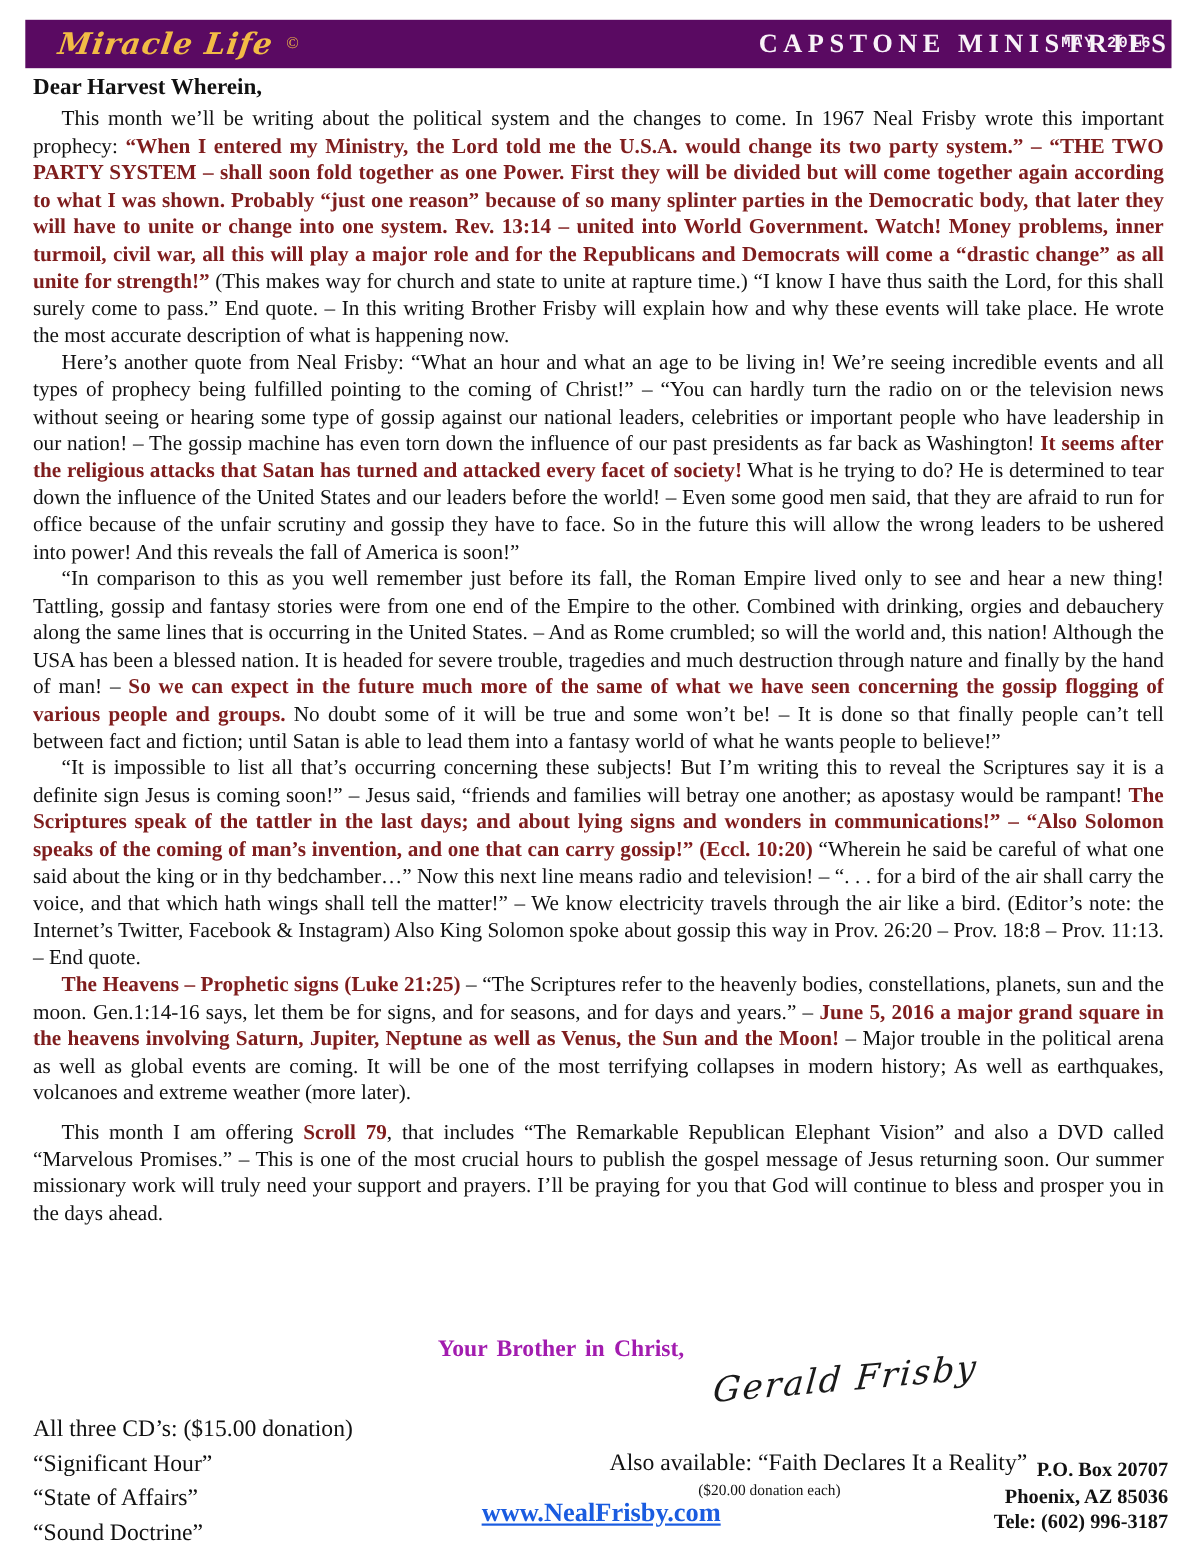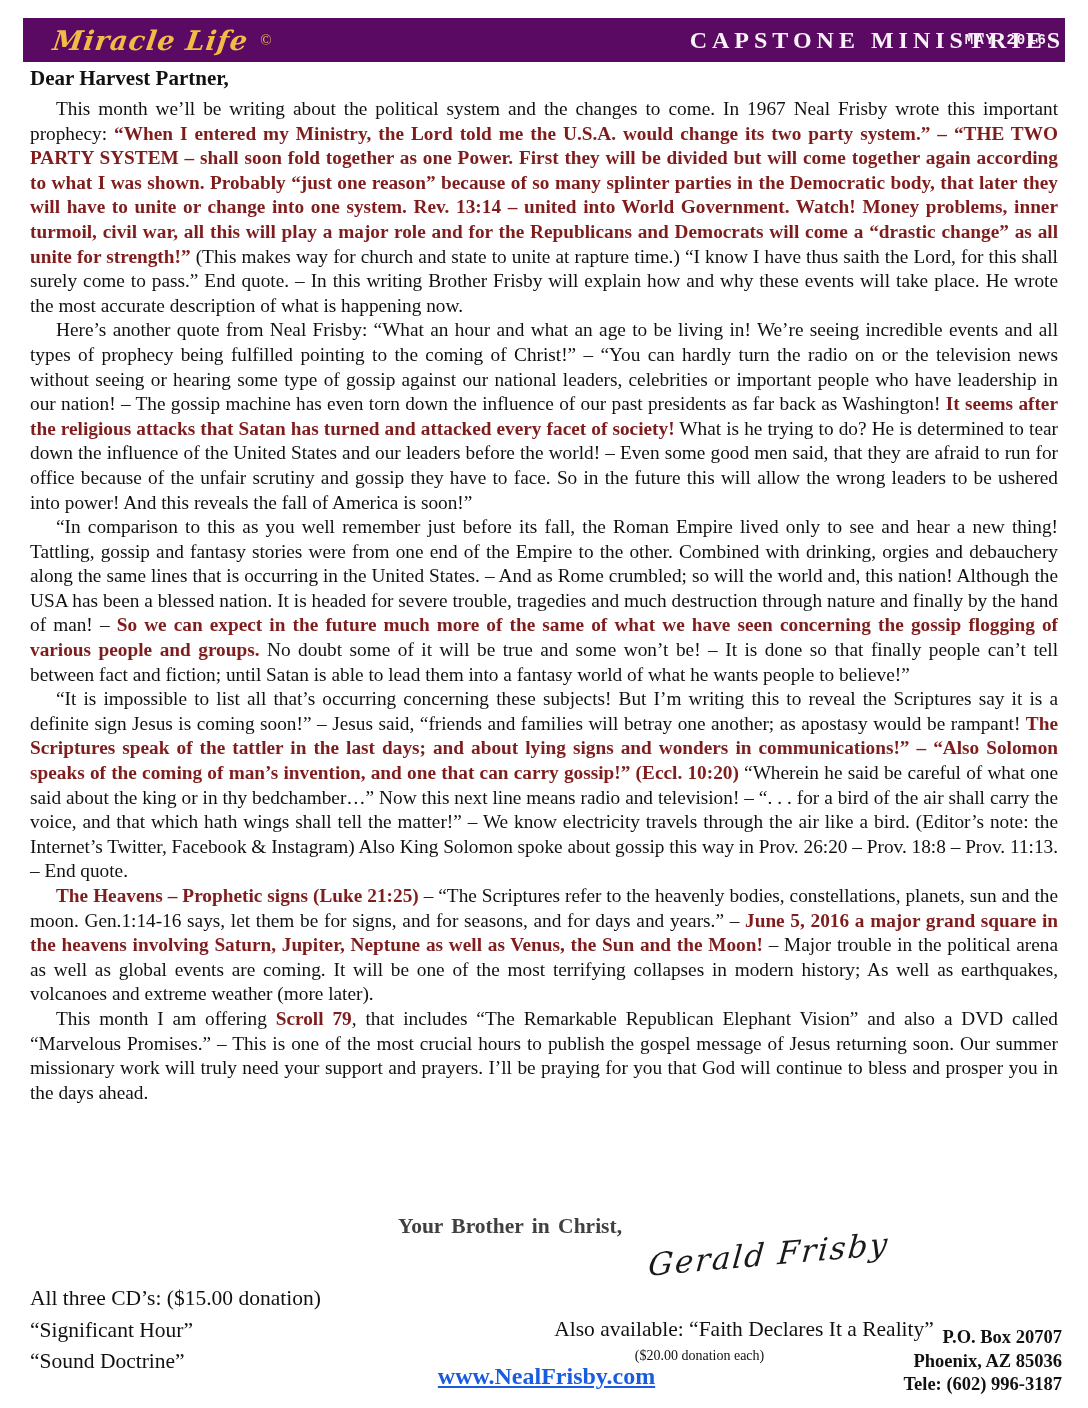--- a/index.html
+++ b/index.html
@@ -38,27 +38,27 @@
   .salutation{
     position:absolute;left:30px;top:66px;
     font-weight:bold;font-size:21px;
   }
   .body-copy{
     position:absolute;left:30px;right:30px;top:97px;
     text-align:justify;
     font-size:19.3px;line-height:24.6px;
   }
   .body-copy p{margin:0;text-indent:26px;}
-  .body-copy p.gap{margin-top:0;}
+  .body-copy p.gap{margin-top:11px;}
   .seg-normal{color:#111111;}
   .seg-purple{color:#7f1d1d;font-weight:bold;}
   .closing{
     position:absolute;left:0;top:1214px;width:1020px;
     text-align:center;
-    color:#404040;font-weight:bold;font-size:21.5px;word-spacing:3px;
+    color:#a21caf;font-weight:bold;font-size:21.5px;word-spacing:3px;
   }
   .signature{
     position:absolute;left:648px;top:1236px;
     font-family:"DejaVu Serif", serif;
     font-style:italic;font-size:31px;color:#1a1a1a;
     transform:rotate(-5deg) skewX(-10deg);
     letter-spacing:2px;white-space:nowrap;
   }
   
   .cd-list{
@@ -95,38 +95,39 @@
 
   <header class="topbar">
     <div class="brand-wrap">
       <span class="brand-script">Miracle Life</span>
       <span class="brand-copy">©</span>
     </div>
     <div class="bar-title">CAPSTONE MINISTRIES</div>
     <div class="bar-date">MAY 2016</div>
   </header>
 
-  <div class="salutation">Dear Harvest Partner,</div>
+  <div class="salutation">Dear Harvest Wherein,</div>
 
   <main class="body-copy">
       <p><span class="seg-normal">This month we’ll be writing about the political system and the changes to come. In 1967 Neal Frisby wrote this important prophecy: </span><span class="seg-purple">“When I entered my Ministry, the Lord told me the U.S.A. would change its two party system.” – “THE TWO PARTY SYSTEM – shall soon fold together as one Power. First they will be divided but will come together again according to what I was shown. Probably “just one reason” because of so many splinter parties in the Democratic body, that later they will have to unite or change into one system. Rev. 13:14 – united into World Government. Watch! Money problems, inner turmoil, civil war, all this will play a major role and for the Republicans and Democrats will come a “drastic change” as all unite for strength!”</span><span class="seg-normal"> (This makes way for church and state to unite at rapture time.) “I know I have thus saith the Lord, for this shall surely come to pass.” End quote. – In this writing Brother Frisby will explain how and why these events will take place. He wrote the most accurate description of what is happening now.</span></p>
       <p><span class="seg-normal">Here’s another quote from Neal Frisby: “What an hour and what an age to be living in! We’re seeing incredible events and all types of prophecy being fulfilled pointing to the coming of Christ!” – “You can hardly turn the radio on or the television news without seeing or hearing some type of gossip against our national leaders, celebrities or important people who have leadership in our nation! – The gossip machine has even torn down the influence of our past presidents as far back as Washington! </span><span class="seg-purple">It seems after the religious attacks that Satan has turned and attacked every facet of society!</span><span class="seg-normal"> What is he trying to do? He is determined to tear down the influence of the United States and our leaders before the world! – Even some good men said, that they are afraid to run for office because of the unfair scrutiny and gossip they have to face. So in the future this will allow the wrong leaders to be ushered into power! And this reveals the fall of America is soon!”</span></p>
       <p><span class="seg-normal">“In comparison to this as you well remember just before its fall, the Roman Empire lived only to see and hear a new thing! Tattling, gossip and fantasy stories were from one end of the Empire to the other. Combined with drinking, orgies and debauchery along the same lines that is occurring in the United States. – And as Rome crumbled; so will the world and, this nation! Although the USA has been a blessed nation. It is headed for severe trouble, tragedies and much destruction through nature and finally by the hand of man! – </span><span class="seg-purple">So we can expect in the future much more of the same of what we have seen concerning the gossip flogging of various people and groups.</span><span class="seg-normal"> No doubt some of it will be true and some won’t be! – It is done so that finally people can’t tell between fact and fiction; until Satan is able to lead them into a fantasy world of what he wants people to believe!”</span></p>
       <p><span class="seg-normal">“It is impossible to list all that’s occurring concerning these subjects! But I’m writing this to reveal the Scriptures say it is a definite sign Jesus is coming soon!” – Jesus said, “friends and families will betray one another; as apostasy would be rampant! </span><span class="seg-purple">The Scriptures speak of the tattler in the last days; and about lying signs and wonders in communications!” – “Also Solomon speaks of the coming of man’s invention, and one that can carry gossip!” (Eccl. 10:20)</span><span class="seg-normal"> “Wherein he said be careful of what one said about the king or in thy bedchamber…” Now this next line means radio and television! – “. . . for a bird of the air shall carry the voice, and that which hath wings shall tell the matter!” – We know electricity travels through the air like a bird. (Editor’s note: the Internet’s Twitter, Facebook &amp; Instagram) Also King Solomon spoke about gossip this way in Prov. 26:20 – Prov. 18:8 – Prov. 11:13. – End quote.</span></p>
       <p><span class="seg-purple">The Heavens – Prophetic signs (Luke 21:25)</span><span class="seg-normal"> – “The Scriptures refer to the heavenly bodies, constellations, planets, sun and the moon. Gen.1:14-16 says, let them be for signs, and for seasons, and for days and years.” – </span><span class="seg-purple">June 5, 2016 a major grand square in the heavens involving Saturn, Jupiter, Neptune as well as Venus, the Sun and the Moon!</span><span class="seg-normal"> – Major trouble in the political arena as well as global events are coming. It will be one of the most terrifying collapses in modern history; As well as earthquakes, volcanoes and extreme weather (more later).</span></p>
       <p class="gap"><span class="seg-normal">This month I am offering </span><span class="seg-purple">Scroll 79</span><span class="seg-normal">, that includes “The Remarkable Republican Elephant Vision” and also a DVD called “Marvelous Promises.” – This is one of the most crucial hours to publish the gospel message of Jesus returning soon. Our summer missionary work will truly need your support and prayers. I’ll be praying for you that God will continue to bless and prosper you in the days ahead.</span></p>
     </main>
 
   <div class="closing">Your Brother in Christ,</div>
 
   <div class="signature">Gerald Frisby</div>
 
   <ul class="cd-list">
       <li>All three CD’s: ($15.00 donation)</li>
       <li>“Significant Hour”</li>
+      <li>“State of Affairs”</li>
       <li>“Sound Doctrine”</li>
     </ul>
 
   <div class="also-line">Also available: “Faith Declares It a Reality”</div>
   <div class="donation-line">($20.00 donation each)</div>
   <a class="website">www.NealFrisby.com</a>
 
   <div class="address">
       <div>P.O. Box 20707</div>
       <div>Phoenix, AZ 85036</div>

